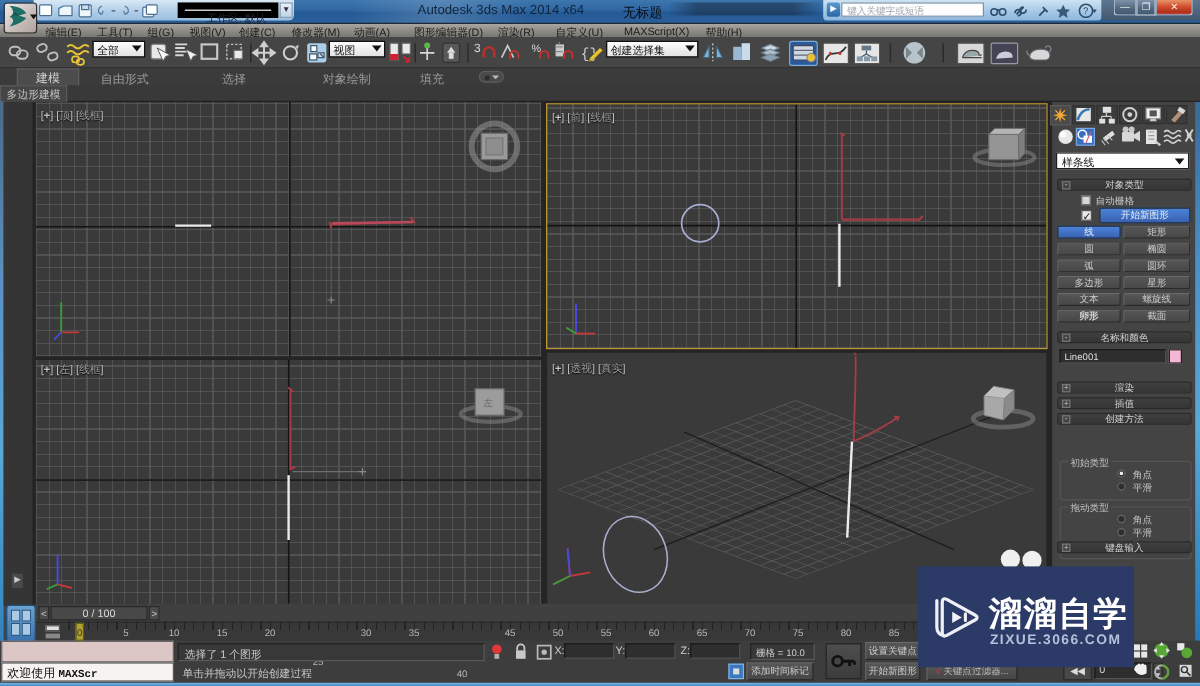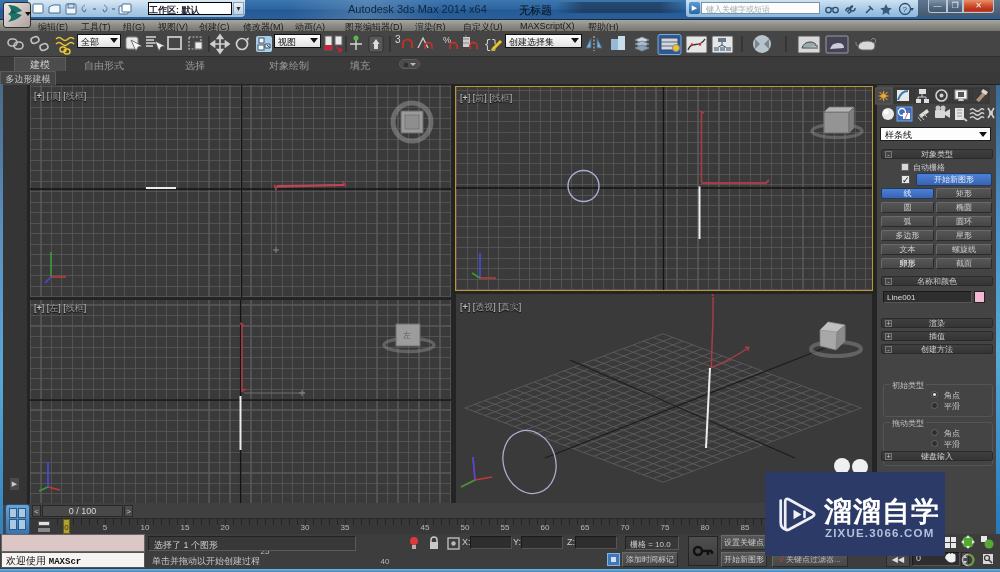--- a/index.html
+++ b/index.html
@@ -11,21 +11,21 @@
 
 #titlebar { left:0; top:0; width:1000px; height:19px;
   background:linear-gradient(180deg,#3d77ae 0%,#2e66a2 45%,#245a96 55%,#2a5f9a 100%); }
 #titlebar .tseg2 { left:290px; top:0; width:150px; height:19px; background:linear-gradient(90deg,rgba(150,180,210,0),rgba(140,170,200,.35),rgba(150,180,210,0)); }
 #titlebar .tseg3 { left:556px; top:2px; width:130px; height:11px; background:linear-gradient(90deg,rgba(20,35,60,0),rgba(25,40,62,.55) 20%,rgba(25,40,62,.55) 80%,rgba(20,35,60,0)); border-radius:4px; }
 #qatpanel { left:28px; top:0; width:217px; height:17px; background:linear-gradient(180deg,#d8e8f4,#aecce8 60%,#9cc0e0); border-radius:0 0 4px 4px; }
 #titletext { left:348px; top:3px; font-size:11px; color:#10263c; }
 #titletext2 { left:519px; top:3px; font-size:11px; color:#060c12; }
 #appbtn { left:3px; top:2px; width:28px; height:26px; background:linear-gradient(135deg,#f0ece9,#cabfbc 55%,#b0a19e);
   border:1.5px solid #2e2e2e; border-radius:3px; z-index:30; }
-#wscombo { left:148px; top:2px; width:84px; height:13px; background:#fff; border:1px solid #000000; font-size:9px; color:#223; padding:1px 0 0 0;font-weight:bold; }
+#wscombo { left:148px; top:2px; width:84px; height:13px; background:#fff; border:6px solid #000000; font-size:9px; color:#223; padding:1px 0 0 18px; }
 #wsdrop { left:233px; top:2px; width:11px; height:13px; background:linear-gradient(#e8f0f8,#c0d4e8); border:1px solid #8aa0b4; color:#334; font-size:7px; text-align:center; line-height:12px; }
 
 
 #icpanel { left:686px; top:0; width:232px; height:17px; background:linear-gradient(180deg,#cde2f2,#9dc2e4 70%,#8db8de); border-radius:0 0 3px 3px; }
 #searchbox { left:701px; top:2px; width:119px; height:12px; background:#fdfdfd; border:1px solid #7a92a8; }
 #searchtxt { left:706px; top:4px; font-size:8px; color:#a0a8b0; }
 #searcharrow { left:689px; top:2px; width:11px; height:12px; background:linear-gradient(#5a9ad0,#2a66a4); border-radius:2px; color:#fff; font-size:7px; line-height:12px; text-align:center; }
 
 
 .winbtn { top:0; height:13px; border:1px solid #b8c6d6; border-top:none; }
@@ -585,21 +585,21 @@
 <div class="abs" style="left:657px; top:523px; width:16px; text-align:center; font-size:8px; color:#b8b8b8;">75</div>
 <div class="abs" style="left:697px; top:523px; width:16px; text-align:center; font-size:8px; color:#b8b8b8;">80</div>
 <div class="abs" style="left:737px; top:523px; width:16px; text-align:center; font-size:8px; color:#b8b8b8;">85</div>
 <div class="abs" style="left:777px; top:523px; width:16px; text-align:center; font-size:8px; color:#b8b8b8;">90</div>
 <div class="abs" style="left:817px; top:523px; width:16px; text-align:center; font-size:8px; color:#b8b8b8;">95</div>
 <div class="abs" style="left:857px; top:523px; width:16px; text-align:center; font-size:8px; color:#b8b8b8;">100</div>
 
 <div class="abs" style="left:63px; top:519px; width:7px; height:15px; background:#b0a030; border:1px solid #6a6014; color:#332; font-size:8px; line-height:16px; text-align:center; z-index:3;">0</div>
 
 <div class="abs" style="left:1px; top:534px; width:144px; height:18px; background:#ddc6c6; border:1px solid #666;"></div>
-<div class="abs sunken" style="left:148px; top:536px; width:208px; height:15px; padding:2px 16px 0 5px;">选择了 1 个图形</div>
+<div class="abs sunken" style="left:148px; top:536px; width:256px; height:15px; padding:2px 16px 0 5px;">选择了 1 个图形</div>
 <svg class="abs" style="left:406px; top:535px;" width="60" height="17" viewBox="0 0 60 17">
   <circle cx="8" cy="6" r="4" fill="#e03838"></circle>
       <rect x="6" y="10" width="4" height="4" fill="#b0b0b0"></rect>
   <rect x="24" y="7" width="8" height="7" fill="#c8c8c8"></rect>
       <path d="M25 7 v-2 a3 3 0 0 1 6 0 v2" fill="none" stroke="#c8c8c8" stroke-width="1.5"></path>
   <rect x="42" y="3" width="11" height="11" fill="none" stroke="#bbb" stroke-width="1.4"></rect>
       <circle cx="47.5" cy="8.5" r="2.2" fill="#bbb"></circle>
 </svg>
 <div class="abs" style="left:462px; top:537px; font-size:9px; color:#ccc;">X:</div>
 <div class="abs field" style="left:470px; top:536px; width:42px; height:13px;"></div>

